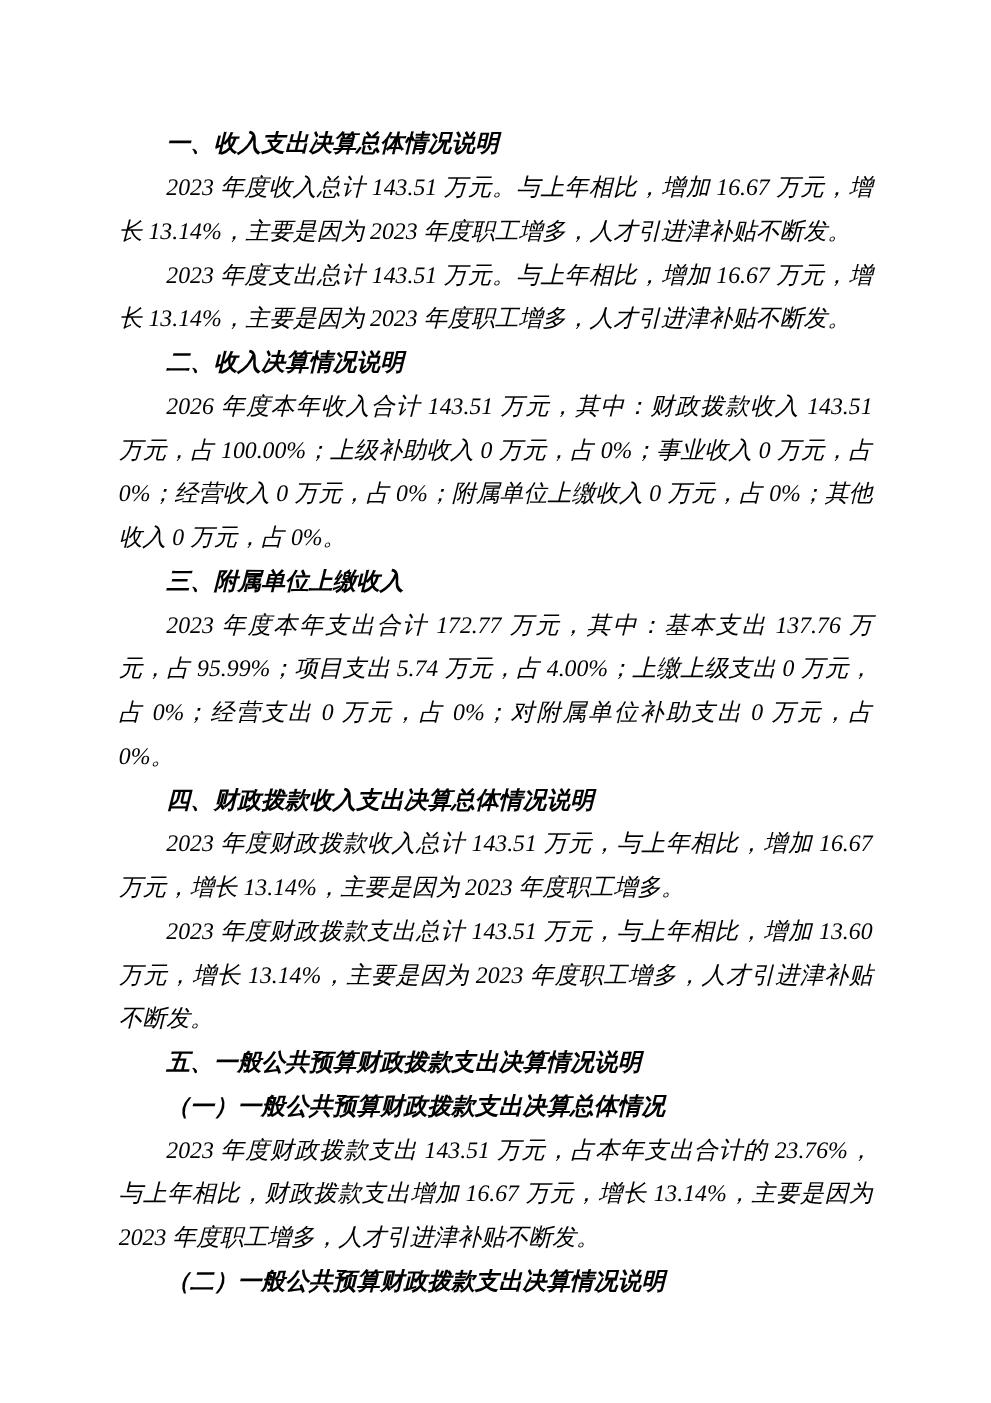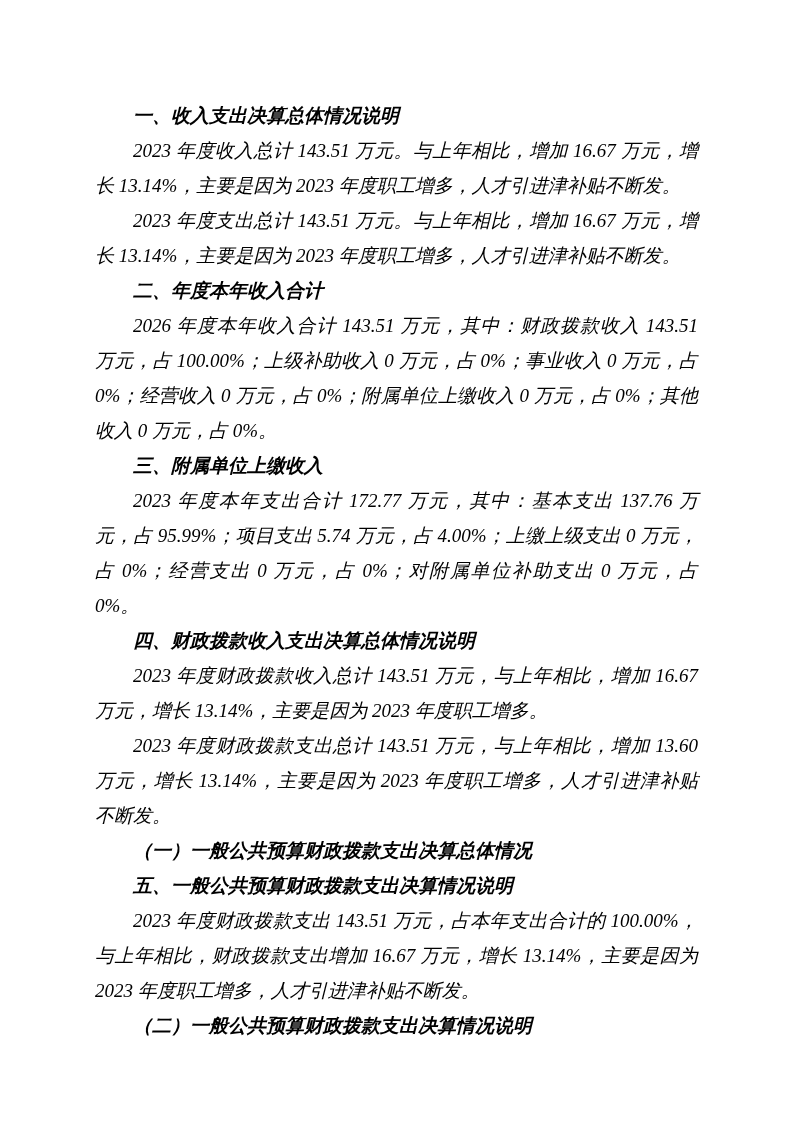--- a/index.html
+++ b/index.html
@@ -45,30 +45,30 @@
 </head>
 <body>
 
 <div class="page">
   <div class="doc-body">
 
     <p class="heading">一、收入支出决算总体情况说明</p>
     <p class="para">2023 年度收入总计 143.51 万元。与上年相比，增加 16.67 万元，增长 13.14%，主要是因为 2023 年度职工增多，人才引进津补贴不断发。</p>
     <p class="para">2023 年度支出总计 143.51 万元。与上年相比，增加 16.67 万元，增长 13.14%，主要是因为 2023 年度职工增多，人才引进津补贴不断发。</p>
 
-    <p class="heading">二、年度本年收入合计</p>
+    <p class="heading">二、收入决算情况说明</p>
     <p class="para">2026 年度本年收入合计 143.51 万元，其中：财政拨款收入 143.51 万元，占 100.00%；上级补助收入 0 万元，占 0%；事业收入 0 万元，占 0%；经营收入 0 万元，占 0%；附属单位上缴收入 0 万元，占 0%；其他收入 0 万元，占 0%。</p>
 
     <p class="heading">三、附属单位上缴收入</p>
     <p class="para">2023 年度本年支出合计 172.77 万元，其中：基本支出 137.76 万元，占 95.99%；项目支出 5.74 万元，占 4.00%；上缴上级支出 0 万元，占 0%；经营支出 0 万元，占 0%；对附属单位补助支出 0 万元，占 0%。</p>
 
     <p class="heading">四、财政拨款收入支出决算总体情况说明</p>
     <p class="para">2023 年度财政拨款收入总计 143.51 万元，与上年相比，增加 16.67 万元，增长 13.14%，主要是因为 2023 年度职工增多。</p>
     <p class="para">2023 年度财政拨款支出总计 143.51 万元，与上年相比，增加 13.60 万元，增长 13.14%，主要是因为 2023 年度职工增多，人才引进津补贴不断发。</p>
 
+    <p class="heading">五、一般公共预算财政拨款支出决算情况说明</p>
     <p class="heading">（一）一般公共预算财政拨款支出决算总体情况</p>
-    <p class="heading">五、一般公共预算财政拨款支出决算情况说明</p>
-    <p class="para">2023 年度财政拨款支出 143.51 万元，占本年支出合计的 100.00%，与上年相比，财政拨款支出增加 16.67 万元，增长 13.14%，主要是因为 2023 年度职工增多，人才引进津补贴不断发。</p>
+    <p class="para">2023 年度财政拨款支出 143.51 万元，占本年支出合计的 23.76%，与上年相比，财政拨款支出增加 16.67 万元，增长 13.14%，主要是因为 2023 年度职工增多，人才引进津补贴不断发。</p>
 
     <p class="heading">（二）一般公共预算财政拨款支出决算情况说明</p>
 
   </div>
 </div>
 
 </body></html>

